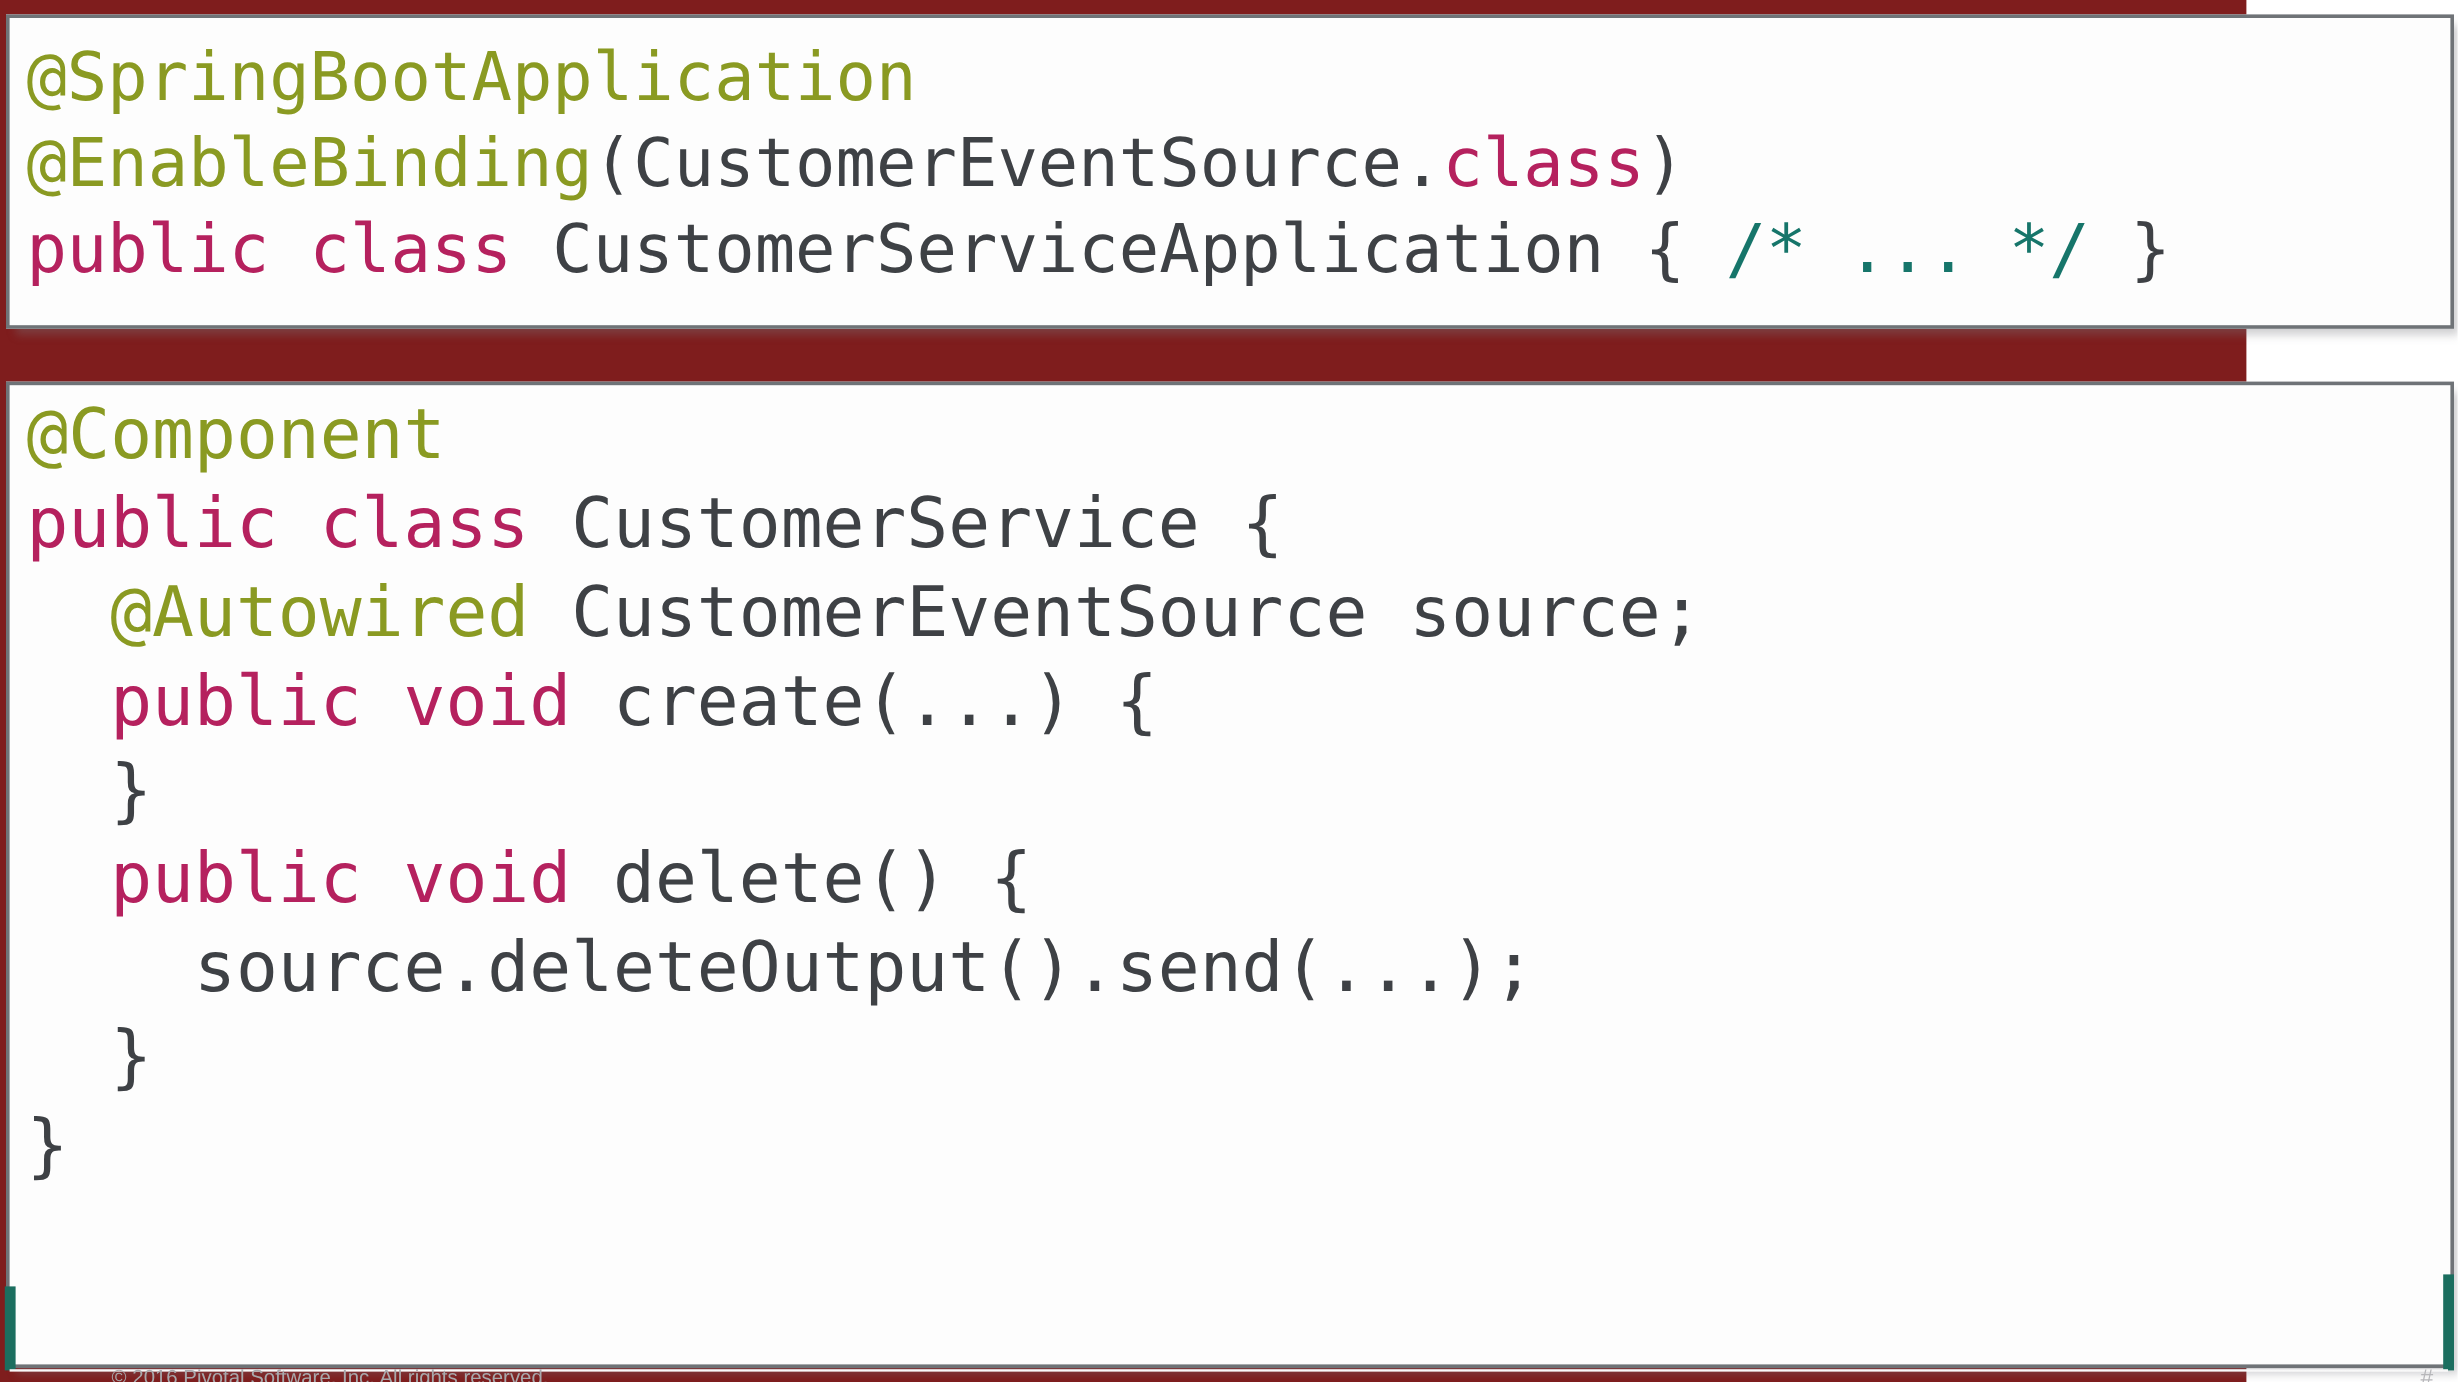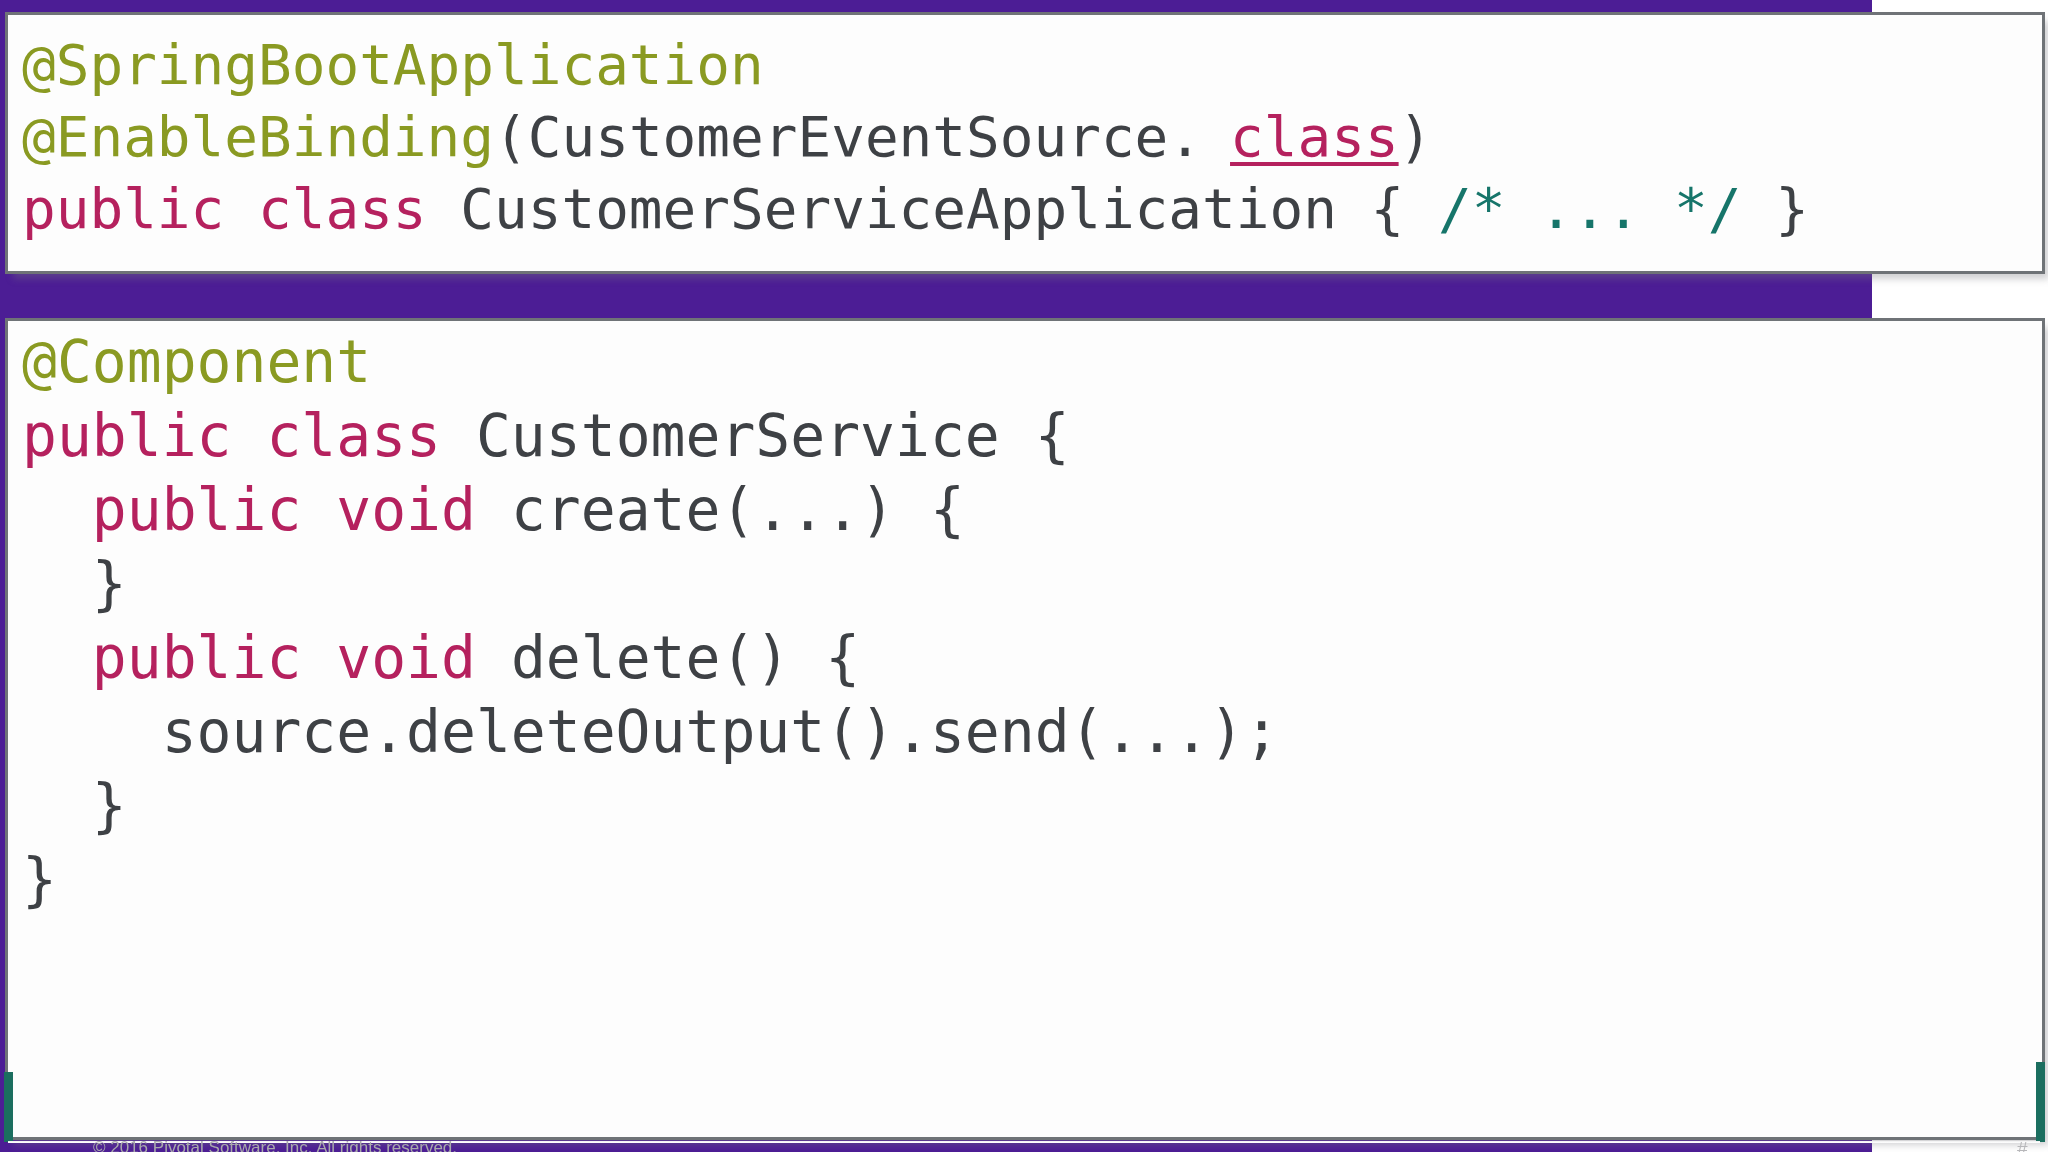--- a/index.html
+++ b/index.html
@@ -14,21 +14,21 @@
     overflow: hidden;
     font-family: "DejaVu Sans Mono", "Liberation Mono", monospace;
   }
 
   
   .slide {
     position: absolute;
     left: 0; top: 0;
     width: 1872px;
     height: 1152px;
-    background: #4c1d95;
+    background: #7f1d1d;
   }
 
   
   .code-box {
     position: absolute;
     background: #fdfdfd;
     border: 3px solid #6f7377;
     box-shadow: 6px 7px 7px -2px rgba(120,120,125,0.35);
     box-sizing: border-box;
     overflow: hidden;
@@ -57,22 +57,22 @@
     letter-spacing: 0px;
   }
   #box-two .code-line {
     font-size: 58px;
     line-height: 74px;
   }
 
   
   .tok-ann      { color: #8a9a22; }
   .tok-kw       { color: #b5215e; margin-top: 48px; }
-  .tok-kw-u     { color: #b5215e; text-decoration: underline;
-                  text-decoration-thickness: 4px; text-underline-offset: 6px; margin-left: 28px; }
+  .tok-kw-u     { color: #b5215e; 
+                  text-decoration-thickness: 4px; text-underline-offset: 6px; }
   .tok-id       { color: #3e4145; }
   .tok-id-u     { color: #3e4145; 
                   text-decoration-thickness: 4px; text-underline-offset: 6px; margin-top: 16px; }
   .tok-comment  { color: #16756a; }
   .tok-punct    { color: #3e4145; }
 
   
   .accent-bar {
     position: absolute;
     background: #1b6e5f;
@@ -124,20 +124,21 @@
 
   <div class="code-box" id="box-one">
       <div class="code-line"><span class="tok-ann">@SpringBootApplication</span></div>
       <div class="code-line"><span class="tok-ann">@EnableBinding</span><span class="tok-punct">(</span><span class="tok-id-u">CustomerEventSource.</span><span class="tok-kw-u">class</span><span class="tok-punct">)</span></div>
       <div class="code-line"><span class="tok-kw">public class </span><span class="tok-id">CustomerServiceApplication { </span><span class="tok-comment">/* ... */</span><span class="tok-id"> }</span></div>
     </div>
 
   <div class="code-box" id="box-two">
       <div class="code-line"><span class="tok-ann">@Component</span></div>
       <div class="code-line"><span class="tok-kw">public class </span><span class="tok-id">CustomerService {</span></div>
+      <div class="code-line"><span class="tok-punct">  </span><span class="tok-ann">@Autowired</span><span class="tok-punct"> </span><span class="tok-id-u">CustomerEventSource</span><span class="tok-id"> source;</span></div>
       <div class="code-line"><span class="tok-punct">  </span><span class="tok-kw">public void </span><span class="tok-id">create(...) {</span></div>
       <div class="code-line"><span class="tok-id">  }</span></div>
       <div class="code-line"><span class="tok-punct">  </span><span class="tok-kw">public void </span><span class="tok-id">delete() {</span></div>
       <div class="code-line"><span class="tok-id">    source.</span><span class="tok-id-u">deleteOutput()</span><span class="tok-id">.send(...);</span></div>
       <div class="code-line"><span class="tok-id">  }</span></div>
       <div class="code-line"><span class="tok-id">}</span></div>
     </div>
 
   <div class="accent-bar" id="accent-left"></div>
   <div class="accent-bar" id="accent-right"></div>

